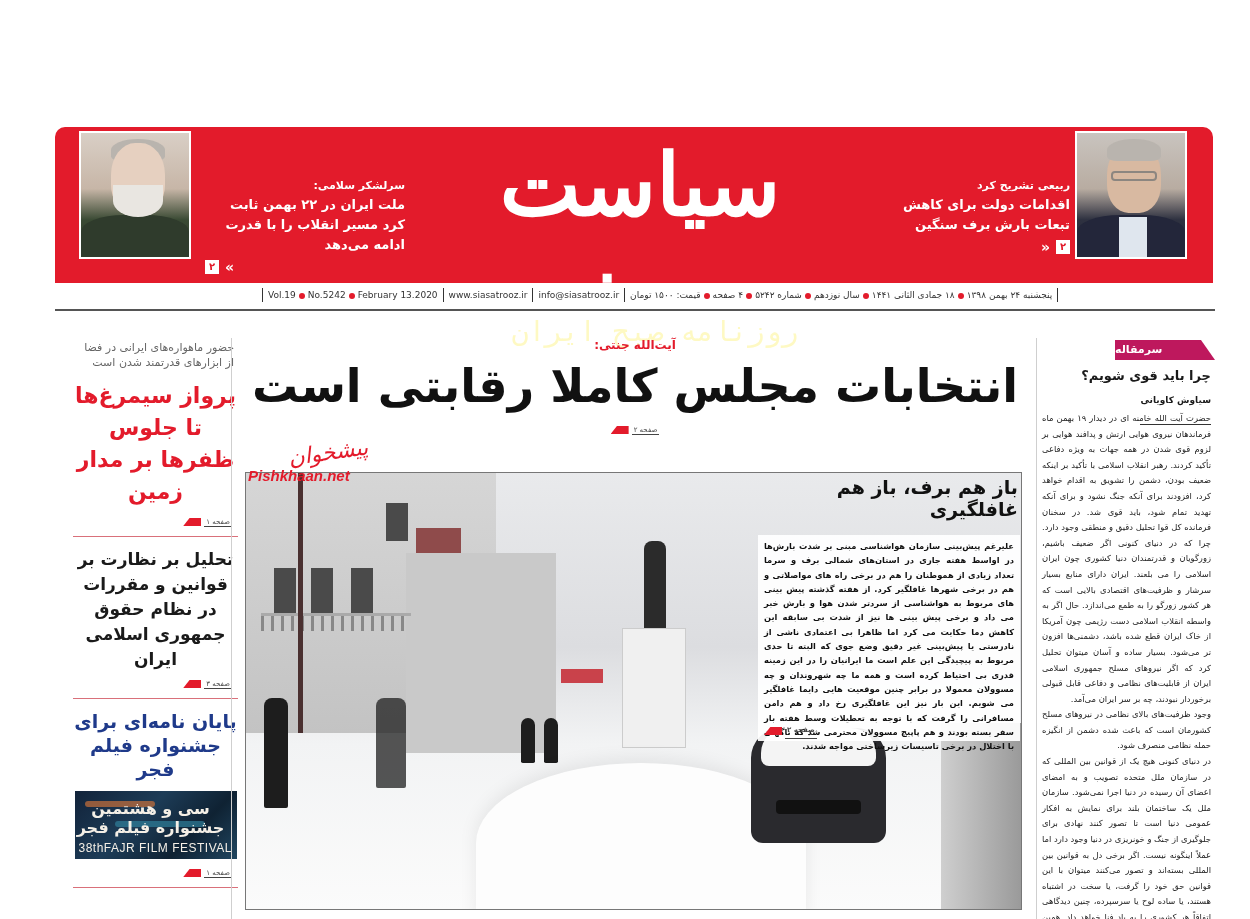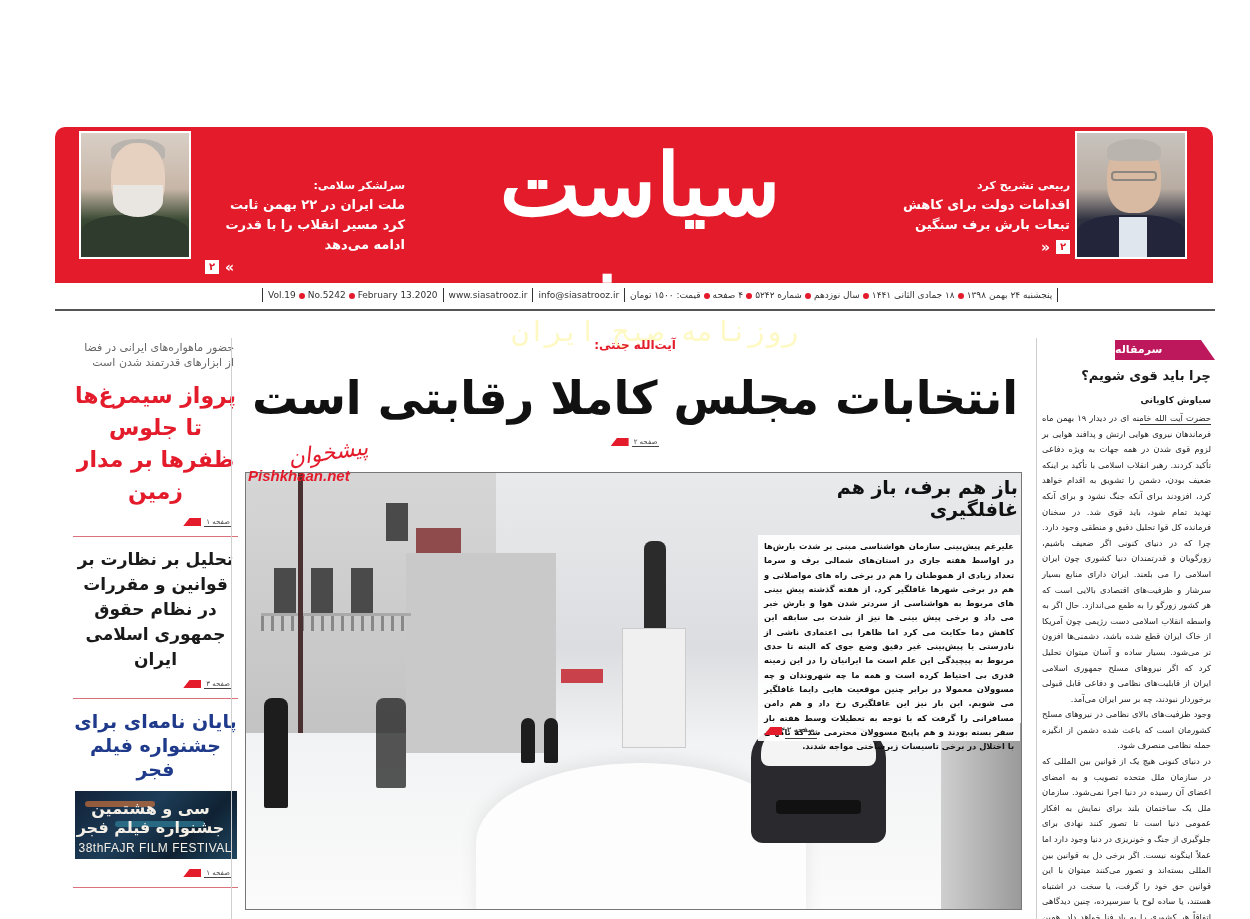--- a/index.html
+++ b/index.html
@@ -112,21 +112,21 @@
     }
     .festival .streak { position: absolute; height: 6px; border-radius: 3px; opacity: .7; }
     .festival .persian { position: absolute; top: 8px; right: 10px; font-size: 16px; color: #f4efe6; font-weight: bold; }
     .festival .eng { position: absolute; bottom: 4px; left: 4px; font-size: 12px; color: #f4efe6; font-family: "Liberation Sans", sans-serif; letter-spacing: 0.5px; direction: ltr; }
 
     
     .center { position: absolute; left: 240px; top: 338px; width: 790px; }
     .center .kicker { text-align: center; color: #e31b2b; font-size: 12px; font-weight: bold; direction: rtl; }
     .center .main-title {
       text-align: center; font-size: 46px; font-weight: bold; color: #111; direction: rtl;
-      line-height: 64px; letter-spacing: -1px; margin-top: 14px;
+      line-height: 64px; letter-spacing: -1px; margin-top: 2px;
     }
     .center .pageref { justify-content: center; padding-right: 0; margin-top: 6px; }
 
     .photo {
       position: absolute; left: 245px; top: 472px; width: 777px; height: 438px;
       border: 1px solid #777; overflow: hidden;
       background: linear-gradient(180deg, #e9eaec 0%, #dcdde0 40%, #f2f3f4 62%, #fbfbfb 100%);
     }
     .photo .building {
       position: absolute; left: 0; top: 0; width: 250px; height: 260px;

